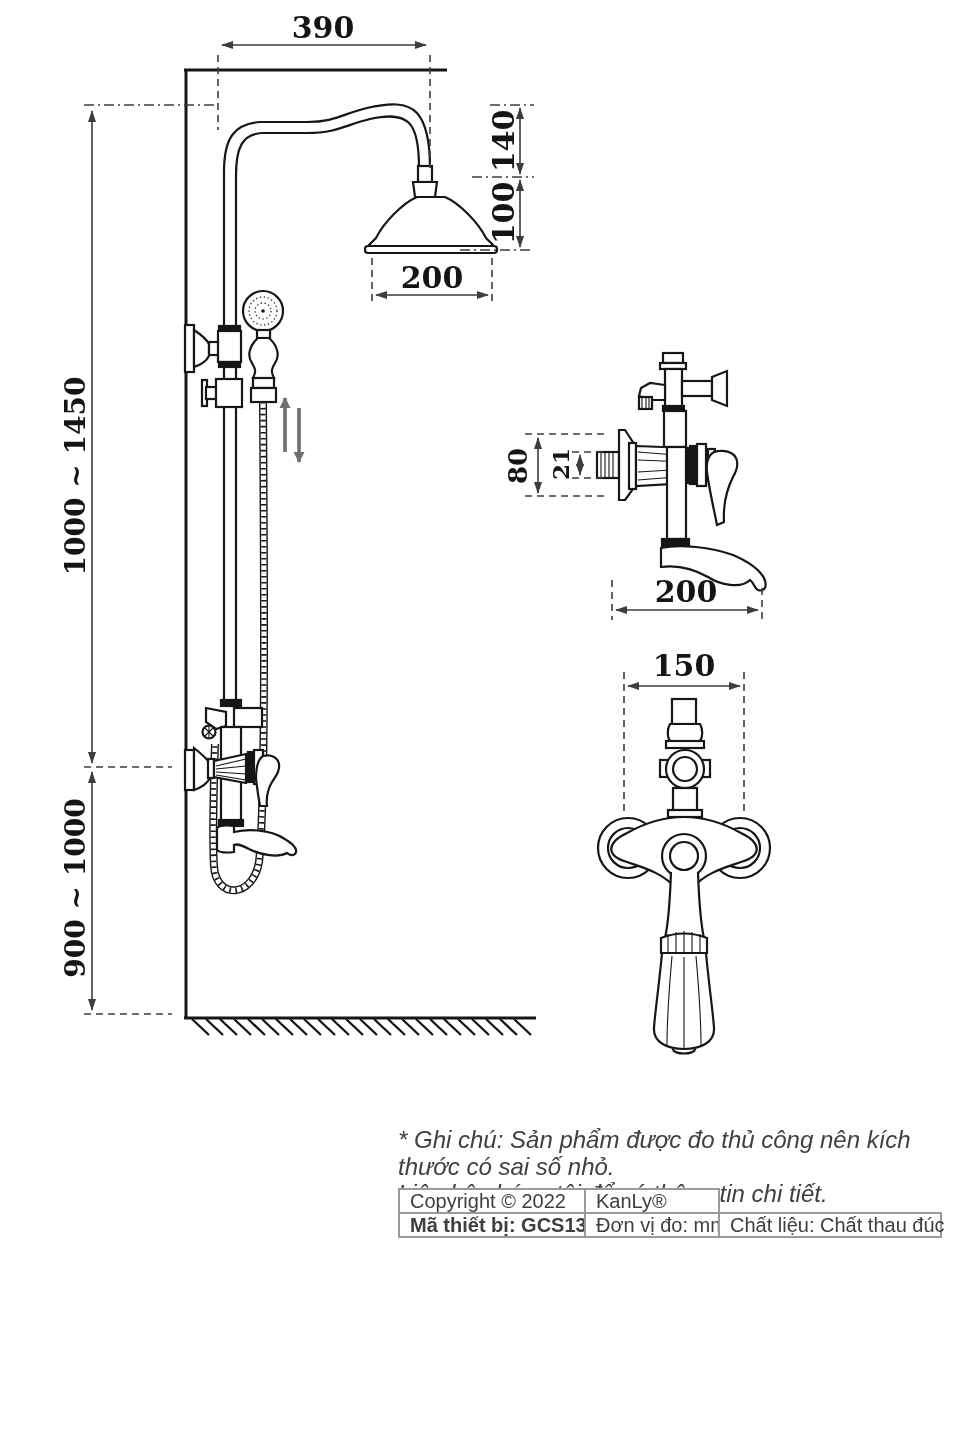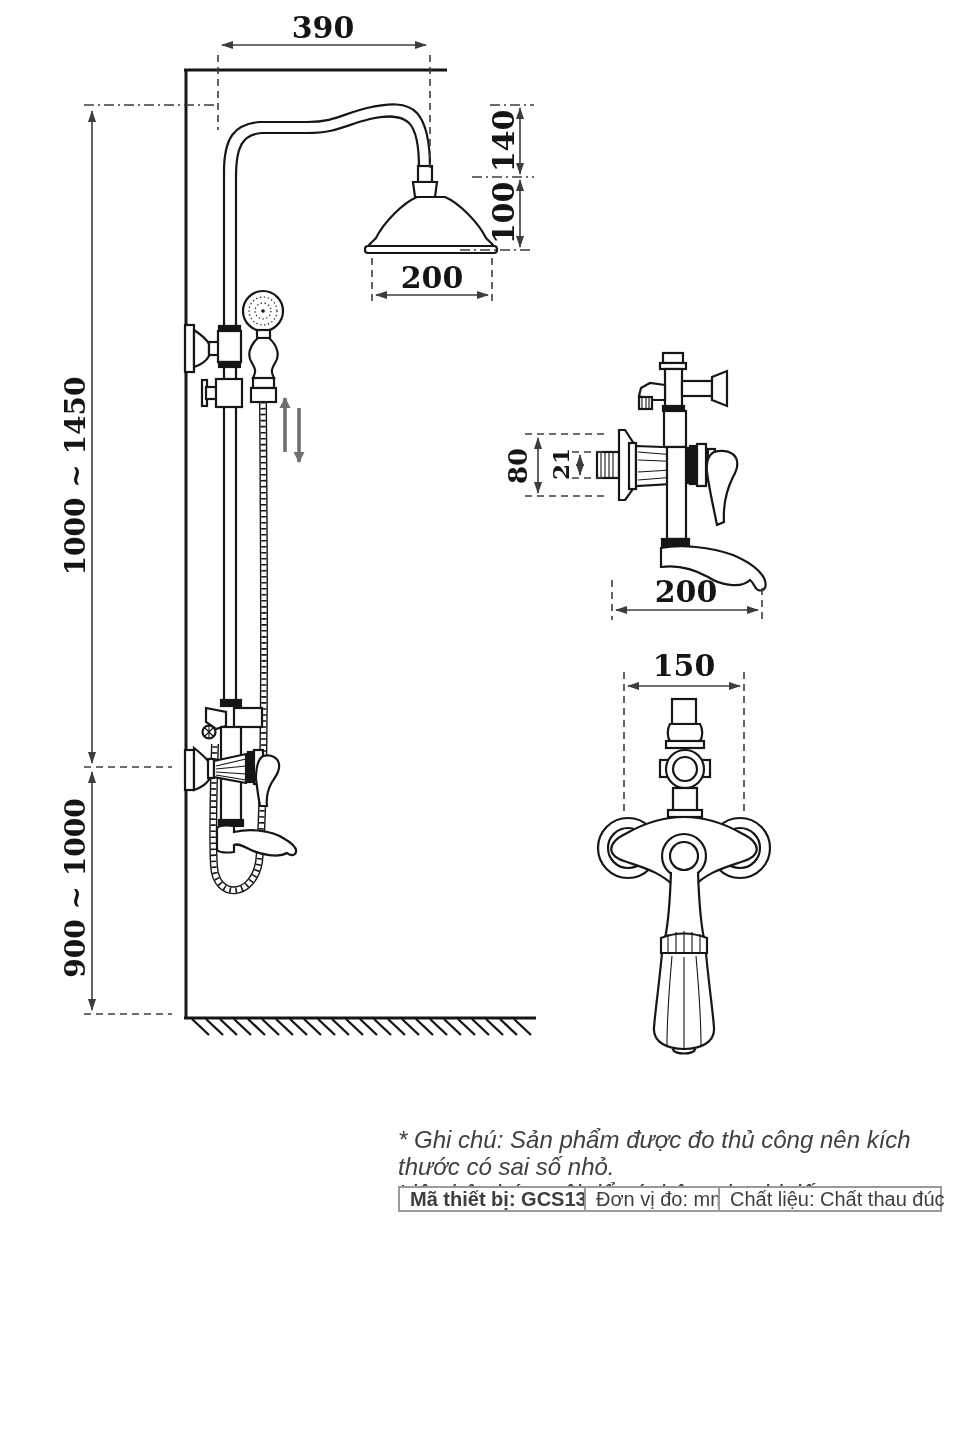--- a/index.html
+++ b/index.html
@@ -235,20 +235,24 @@
 </svg>
 
 
 <div class="note">
   <div>* Ghi chú: Sản phẩm được đo thủ công nên kích thước có sai số nhỏ.</div>
   <div>Liên hệ chúng tôi để có thông tin chi tiết.</div>
 </div>
 
 
 <div class="spec-table">
+  <div class="trow">
+    <div class="tcell w1">Copyright © 2022</div>
+    <div class="tcell w2">KanLy®</div>
+  </div>
   <div class="trow trow2">
     <div class="tcell w1 bold">Mã thiết bị: GCS13B</div>
     <div class="tcell w2">Đơn vị đo: mm</div>
     <div class="tcell w3">Chất liệu: Chất thau đúc</div>
   </div>
 </div>
 
 </div>
 
 </body></html>

